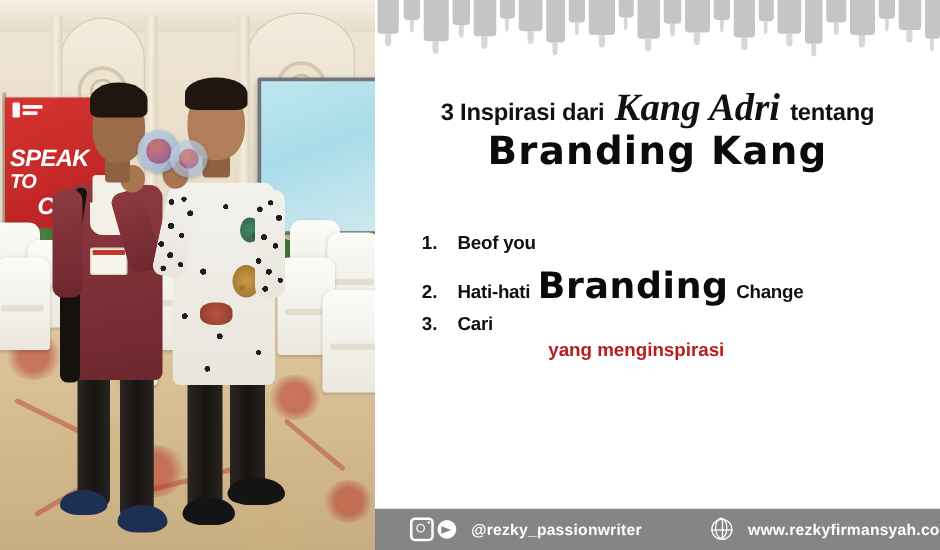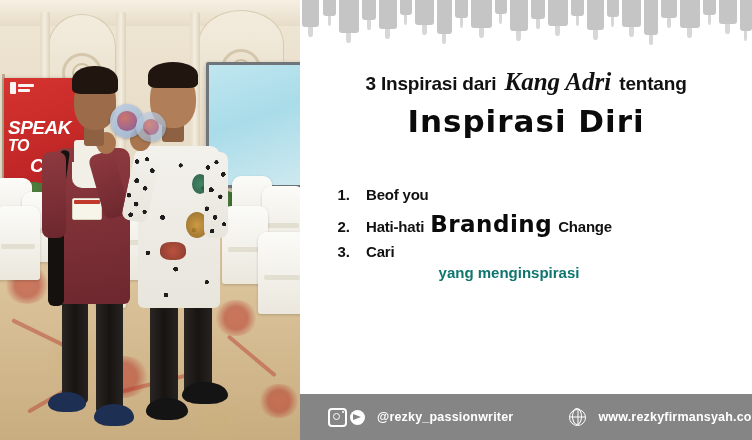--- a/index.html
+++ b/index.html
@@ -107,41 +107,41 @@
 
   
   .panel{position:relative;flex:1;height:440px;background:#fff;overflow:hidden;}
 
   .drips{position:absolute;left:0;top:0;width:100%;height:46px;overflow:hidden;}
   .drip{position:absolute;top:0;background:#b9b9b9;opacity:.82;border-radius:0 0 3px 3px;}
   .drip:after{content:"";position:absolute;left:36%;top:100%;width:26%;height:10px;background:inherit;border-radius:0 0 40% 40%;opacity:.7;}
 
   .headline{position:absolute;left:0;right:0;top:68px;text-align:center;
     font-size:19px;font-weight:bold;color:#111;letter-spacing:-0.2px;white-space:nowrap;}
-  .headline .script{font-family:"Liberation Serif",serif;font-style:italic;font-size:25px;font-weight:bold;letter-spacing:0;padding:0 3px;}
+  .headline .script{font-family:"Liberation Serif",serif;font-style:italic;font-size:31px;font-weight:bold;letter-spacing:0;padding:0 3px;}
 
   .title{position:absolute;left:0;right:0;top:103px;text-align:center;
     font-family:"DejaVu Sans",sans-serif;font-weight:bold;font-size:31px;color:#0b0b0b;letter-spacing:1px;}
 
   .list{position:absolute;left:0;right:0;top:186px;}
   .row{display:flex;align-items:baseline;justify-content:flex-start;white-space:nowrap;}
   .row .num{width:36px;text-align:right;font-size:15px;font-weight:bold;color:#111;flex:0 0 36px;}
   .row .body{margin-left:16px;display:flex;align-items:baseline;text-align:right;}
   .sm{font-size:15px;font-weight:bold;color:#111;letter-spacing:-0.2px;}
   .big{font-family:"DejaVu Sans",sans-serif;font-weight:bold;color:#0b0b0b;padding:0 6px;letter-spacing:0.5px;}
   .big-cap{font-size:30px;letter-spacing:1px;}
-  .big-lc{font-size:23px;}
+  .big-lc{font-size:29px;}
   .r1{margin-left:14px;}
   .r2{margin-left:14px;margin-top:8px;}
   .r3{margin-left:14px;margin-top:6px;}
-  .tagline{margin-top:4px;text-align:center;padding-right:34px;font-size:15px;font-weight:bold;color:#0f766e;}
+  .tagline{margin-top:4px;text-align:center;padding-right:34px;font-size:15px;font-weight:bold;color:#b91c1c;}
 
   .more{position:absolute;left:14px;top:378px;font-size:12px;font-weight:bold;color:#111;letter-spacing:.1px;}
 
-  .footer{position:absolute;left:0;right:0;bottom:0;height:46px;background:#858585;
+  .footer{position:absolute;left:0;right:0;bottom:0;height:33px;background:#858585;
     display:flex;align-items:center;color:#fff;}
   .fgroup{display:flex;align-items:center;}
   .fgroup.g1{margin-left:28px;}
   .fgroup.g2{margin-left:56px;}
   .fhandle{font-size:12.5px;font-weight:bold;margin-left:9px;letter-spacing:.2px;}
   .ficon{width:15px;height:15px;display:inline-block;position:relative;margin-right:3px;}
   .ig{border:2px solid #fff;border-radius:4px;}
   .ig:before{content:"";position:absolute;left:3px;top:3px;width:5px;height:5px;border:1.5px solid #fff;border-radius:50%;}
   .ig:after{content:"";position:absolute;right:1px;top:1px;width:2px;height:2px;background:#fff;border-radius:50%;}
   .tg{background:#fff;border-radius:50%;}
@@ -283,21 +283,21 @@
       <div class="drip" style="left:419px;width:18px;height:24px;"></div>
       <div class="drip" style="left:440px;width:12px;height:31px;"></div>
     </div>
 
     <div class="headline">
       <span>3 Inspirasi dari</span>
       <span class="script">Kang Adri</span>
       <span>tentang</span>
     </div>
 
-    <div class="title">Inspirasi Diri</div>
+    <div class="title">Branding Kang</div>
 
     <div class="list">
 
       <div class="row r1">
         <span class="num">1.</span>
         <span class="body">
           <span class="sm">Be</span>
           <span class="sm">of you</span>
         </span>
       </div>

